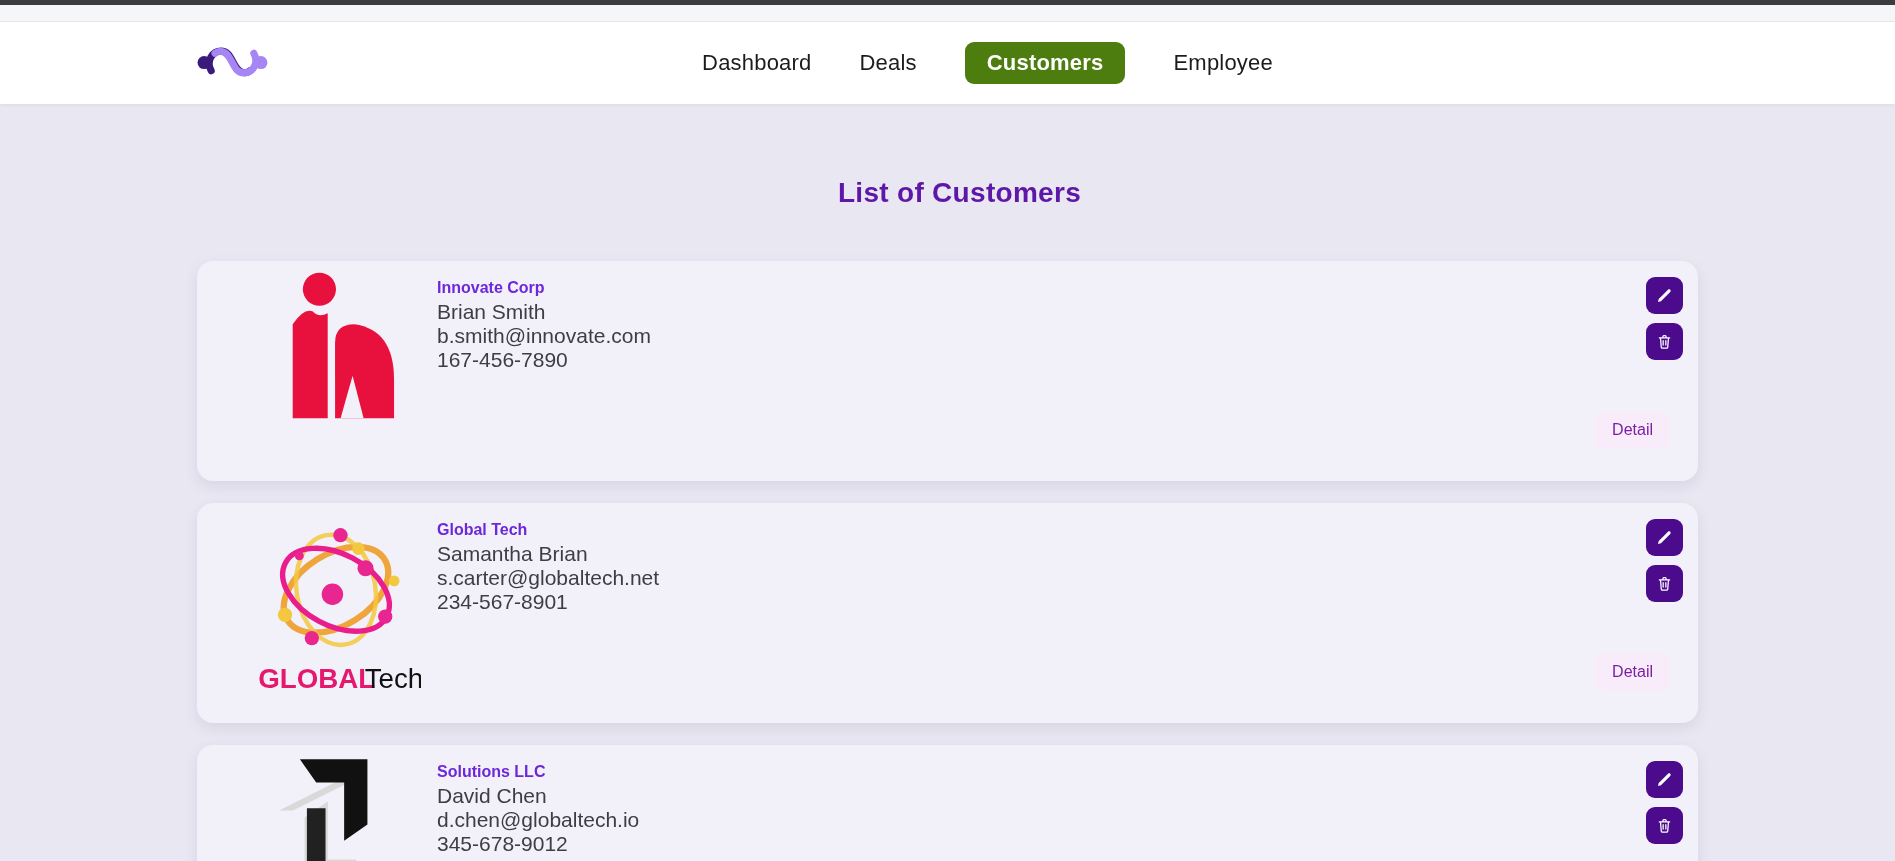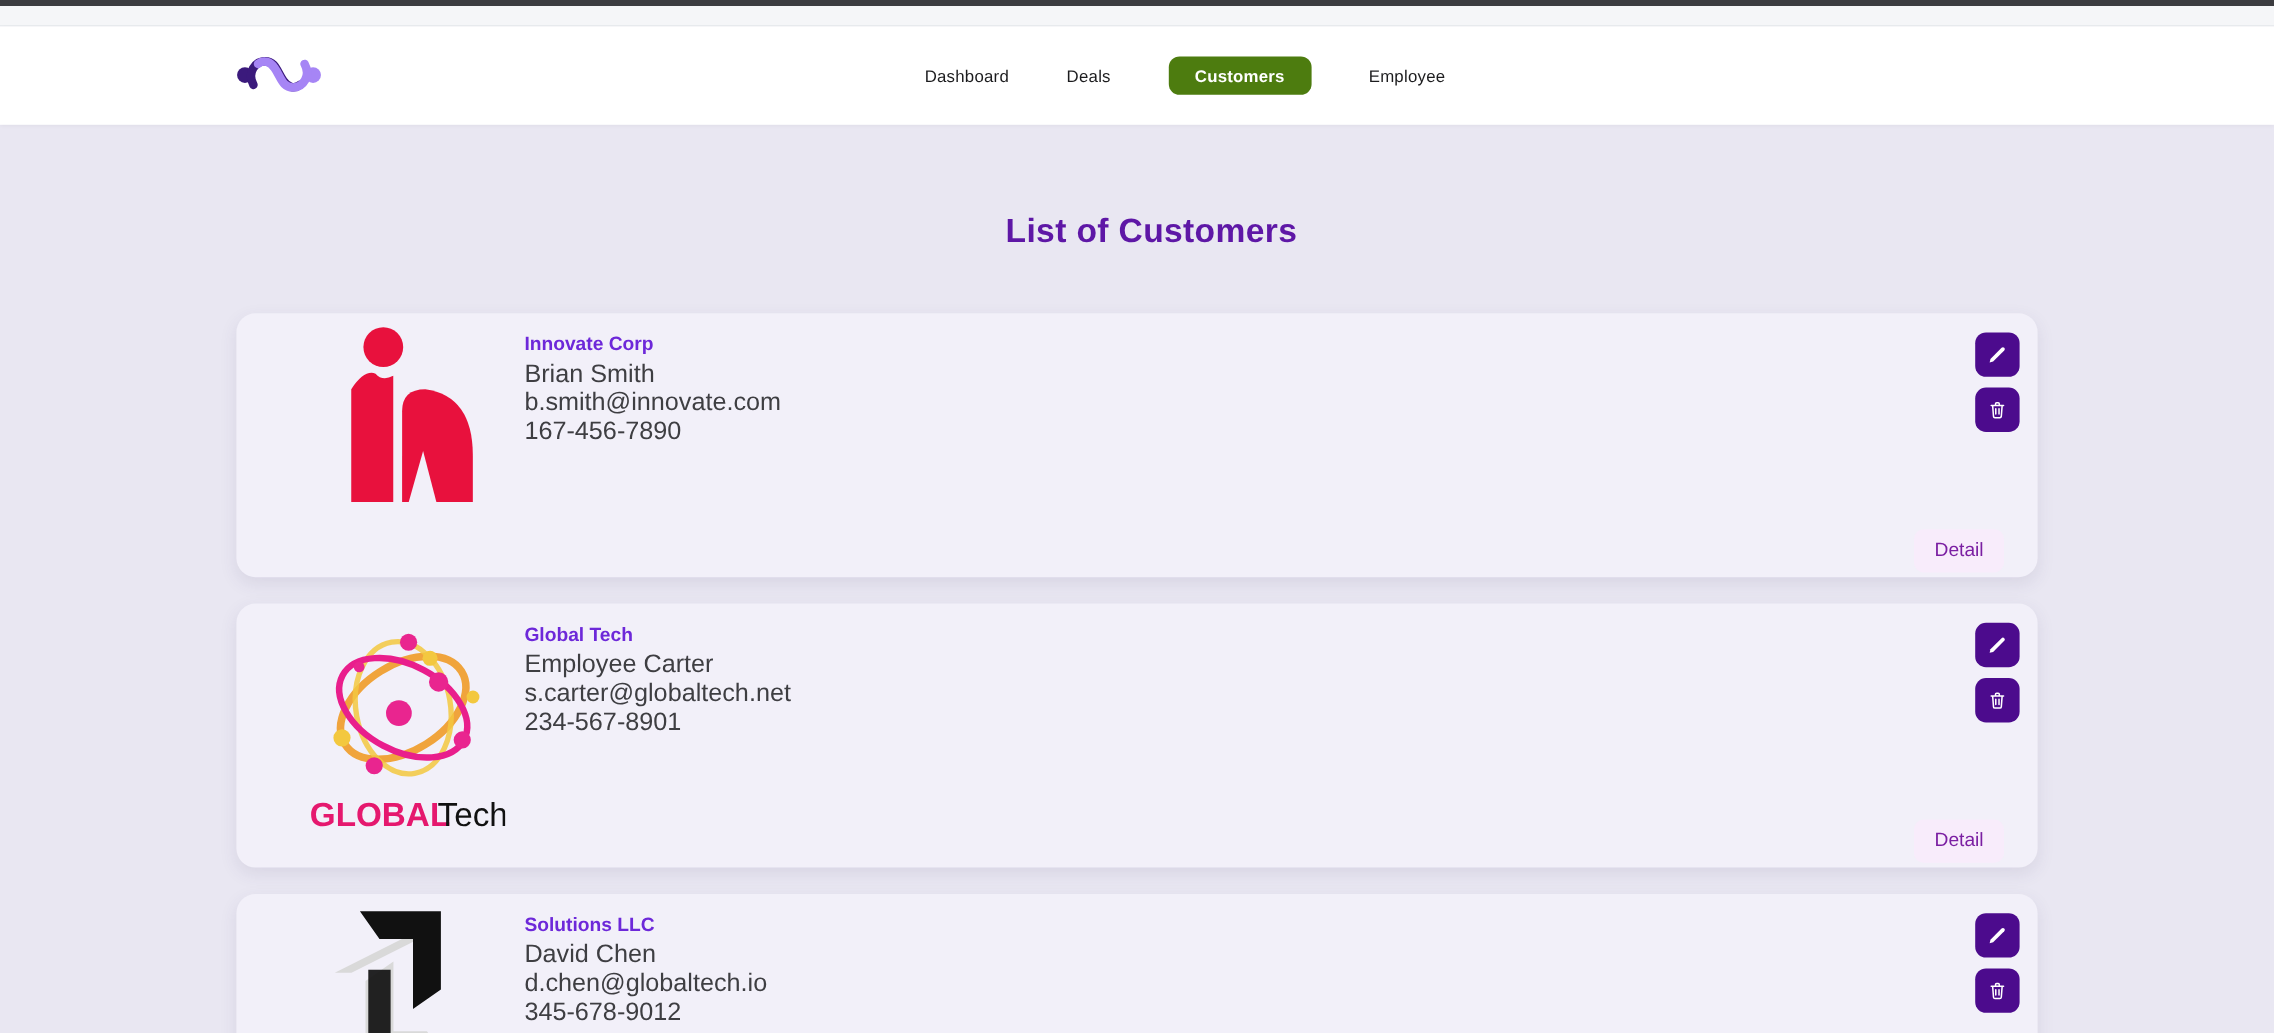--- a/index.html
+++ b/index.html
@@ -7,21 +7,21 @@
   body { font-family:"Liberation Sans", sans-serif; background:#e9e7f2; }
 
   .strip-dark { height:5px; background:#3c3c40; }
   .strip-light { height:17px; background:#f5f6f8; border-bottom:1px solid #e7e9ed; }
 
   .navbar { height:82px; background:#ffffff; position:relative;
             display:flex; align-items:center; justify-content:center;
             box-shadow:0 1px 4px rgba(0,0,0,0.06); }
   .brand { position:absolute; left:197px; top:18px; cursor:pointer; }
   .nav-center { display:flex; align-items:center; gap:48px; margin-left:80px; }
-  .nav-item { font-size:14px; color:#1c1c1e; cursor:pointer; letter-spacing:0.2px; }
+  .nav-item { font-size:22px; color:#1c1c1e; cursor:pointer; letter-spacing:0.2px; }
   .nav-item.active { background:#4d7c0f; color:#ffffff; font-weight:700;
                      padding:8px 22px; border-radius:9px; }
 
   .main { padding-top:73px; }
   .page-title { text-align:center; font-size:28px; font-weight:700; color:#5e17a6;
                 letter-spacing:0.3px;padding-left:24px; }
 
   .cards { width:1501px; margin:52px auto 0; }
   .card { position:relative; height:220px; background:#f2f0f9; border-radius:16px;
           box-shadow:0 5px 14px rgba(70,60,110,0.10); margin-bottom:22px; }
@@ -30,21 +30,21 @@
   .card-info { position:absolute; left:240px; top:18px; }
   .company-name { font-size:16px; font-weight:700; color:#6d28d9; margin-bottom:4px; }
   .info-line { font-size:21px; color:#3e3e42; margin-top:5px; line-height:19px; }
 
   .card-actions { position:absolute; top:16px; right:15px;
                   display:flex; flex-direction:column; gap:9px; }
   .icon-btn { width:37px; height:37px; border:none; border-radius:9px; background:#4c0b8d;
               display:flex; align-items:center; justify-content:center; cursor:pointer; }
   .icon-btn svg { width:19px; height:19px; }
 
-  .detail-btn { position:absolute; right:28px; bottom:4px; border:none; cursor:pointer;
+  .detail-btn { position:absolute; right:28px; bottom:33px; border:none; cursor:pointer;
                 background:#f8ecfb; color:#7b1fa2; font-size:16px;
                 padding:9px 17px; border-radius:8px; font-family:inherit; }
 </style>
 </head>
 <body>
 
 <div class="strip-dark"></div>
 <div class="strip-light"></div>
 
 <nav class="navbar">
@@ -117,21 +117,21 @@
           <circle cx="54" cy="50" r="5" fill="#e9258f"></circle>
           <circle cx="38" cy="116" r="8" fill="#f3c83f"></circle>
           <circle cx="120" cy="42" r="7" fill="#f3c83f"></circle>
           <circle cx="160" cy="78" r="6" fill="#f3c83f"></circle>
           <text x="8" y="198" font-size="31" font-weight="bold" fill="#e5186e" font-family="Liberation Sans, sans-serif">GLOBAL</text>
           <text x="127" y="198" font-size="31" fill="#111111" font-family="Liberation Sans, sans-serif">Tech</text>
         </svg>
       </div>
       <div class="card-info">
         <div class="company-name">Global Tech</div>
-        <div class="info-line">Employee Carter</div>
+        <div class="info-line">Samantha Brian</div>
         <div class="info-line">s.carter@globaltech.net</div>
         <div class="info-line">234-567-8901</div>
       </div>
       <div class="card-actions">
         <button class="icon-btn">
           <svg viewBox="0 0 24 24">
             <path d="M3.8 20.2 L7.5 19.3 19.2 7.6 C20 6.8 20 5.6 19.2 4.8 C18.4 4 17.2 4 16.4 4.8 L4.7 16.5 Z" fill="#ffffff"></path>
           </svg>
         </button>
         <button class="icon-btn">

